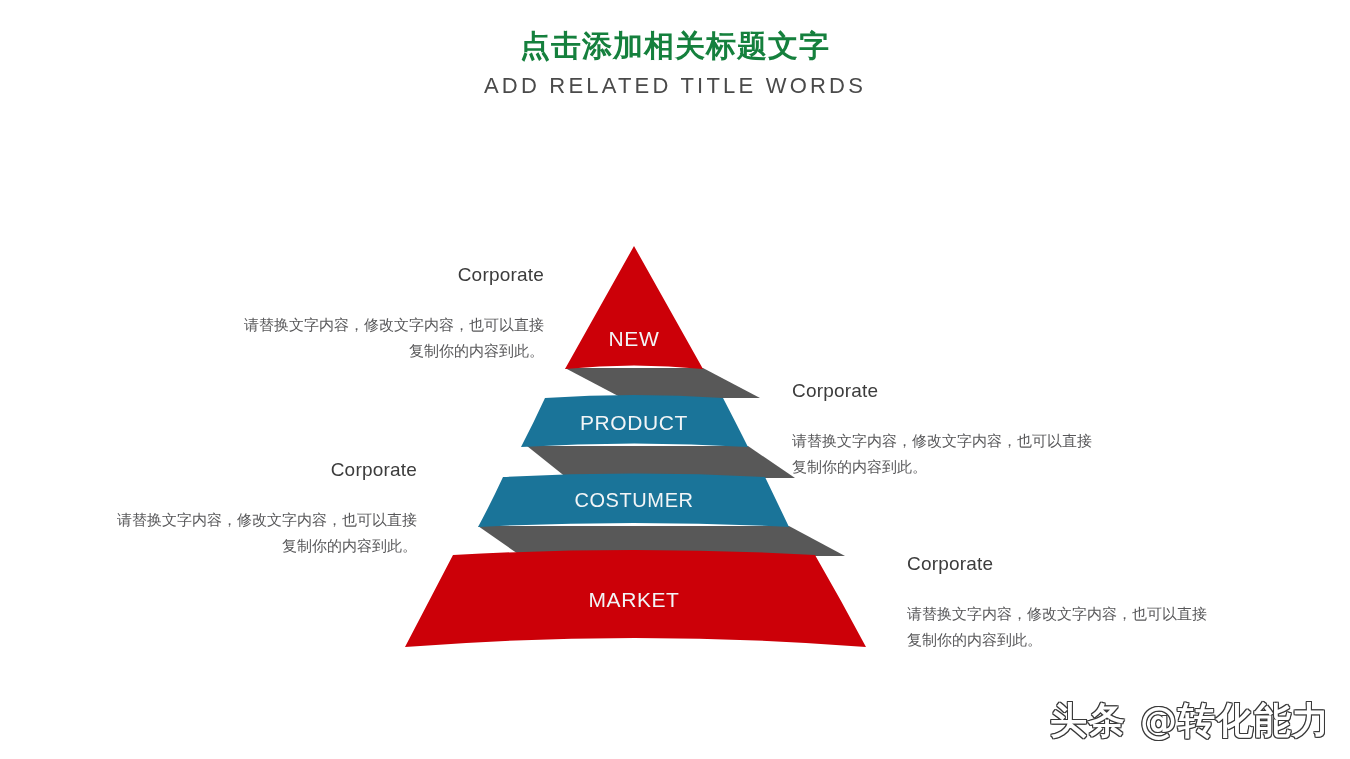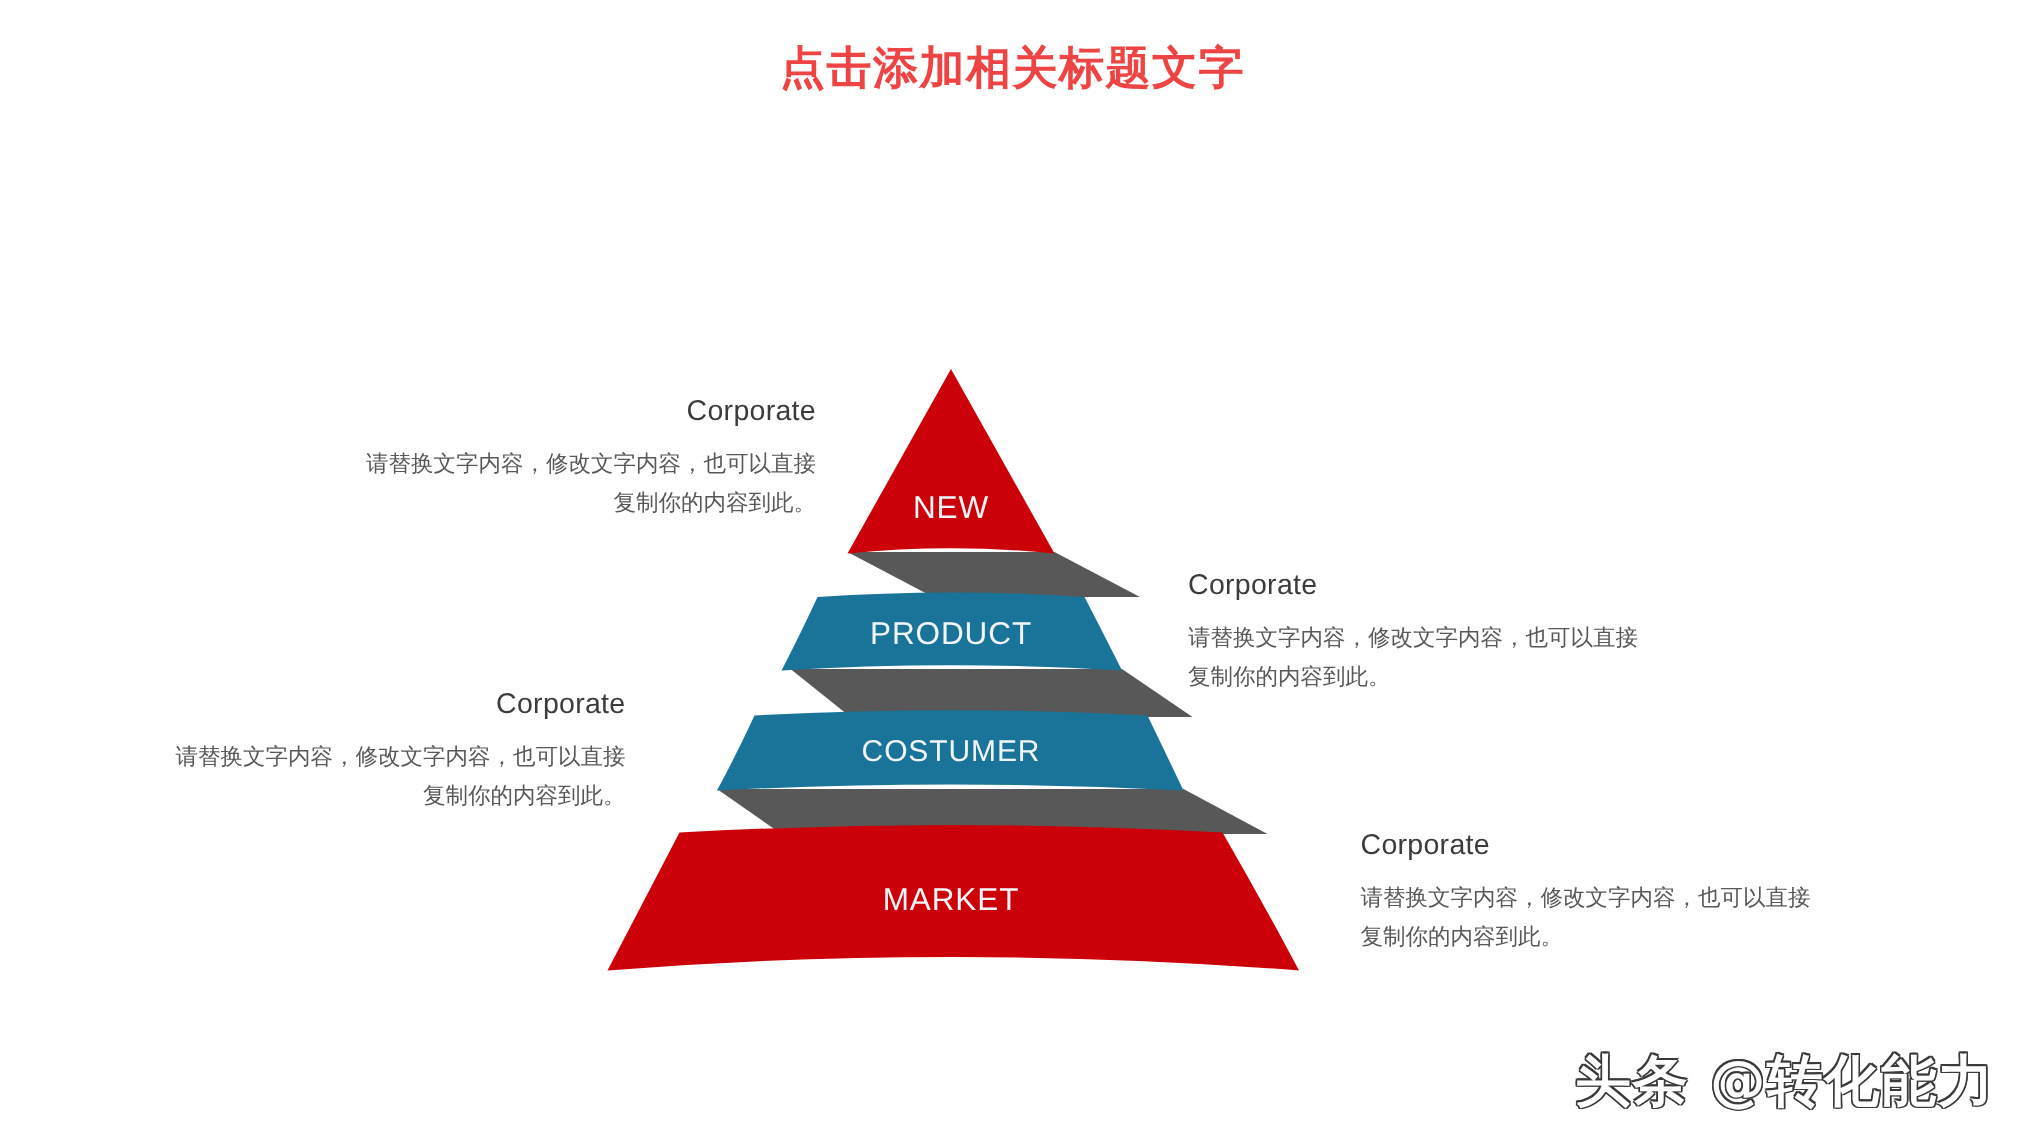--- a/index.html
+++ b/index.html
@@ -21,21 +21,21 @@
   #title-block {
     position: absolute;
     top: 26px;
     left: 0;
     width: 1350px;
     text-align: center;
   }
   #title-cn {
     font-size: 30px;
     font-weight: 700;
-    color: #ef4444;
+    color: #15803d;
     letter-spacing: 1px;
     line-height: 40px;
     font-family: Liberation Serif, serif;
   }
   #title-en {
     margin-top: 6px;
     font-size: 22px;
     font-weight: 400;
     color: #4A4A4A;
     letter-spacing: 3.2px;
@@ -75,21 +75,21 @@
   }
   .caption .cap-title {
     font-size: 19px;
     font-weight: 400;
     color: #3C3C3C;
     line-height: 26px;
     letter-spacing: 0.2px;
     font-family: "Liberation Sans", "DejaVu Sans", sans-serif;
   }
   .caption .cap-body {
-    margin-top: 8px;
+    margin-top: 24px;
     font-size: 15px;
     color: #58585A;
     line-height: 26px;
     font-family: "DejaVu Sans", "Liberation Sans", sans-serif;
   }
   .cap-right { text-align: left; }
   .cap-left  { text-align: right; }
 
   #caption-new      { left: 244px; top: 262px; }
   #caption-product  { left: 792px; top: 378px; }
@@ -114,20 +114,21 @@
       -1px  0px 0 #3a3a3a,  1px  0px 0 #3a3a3a;
     white-space: nowrap;
     margin-left: 40px;
   }
 </style>
 </head>
 <body>
 
 <div id="title-block">
   <div id="title-cn">点击添加相关标题文字</div>
+  <div id="title-en">ADD RELATED TITLE WORDS</div>
 </div>
 
 <div id="pyramid-stage">
   <svg id="pyramid-svg" width="1350" height="759" viewBox="0 0 1350 759" xmlns="http://www.w3.org/2000/svg">
 
     <path fill="#585858" d="M 565 368 L 703 368 L 760 398 L 622 398 Z"></path>
 
     <path fill="#585858" d="M 527 446 L 748 446 L 795 478 L 567 478 Z"></path>
 
     <path fill="#585858" d="M 478 526 L 789 526 L 845 556 L 521 556 Z"></path>

